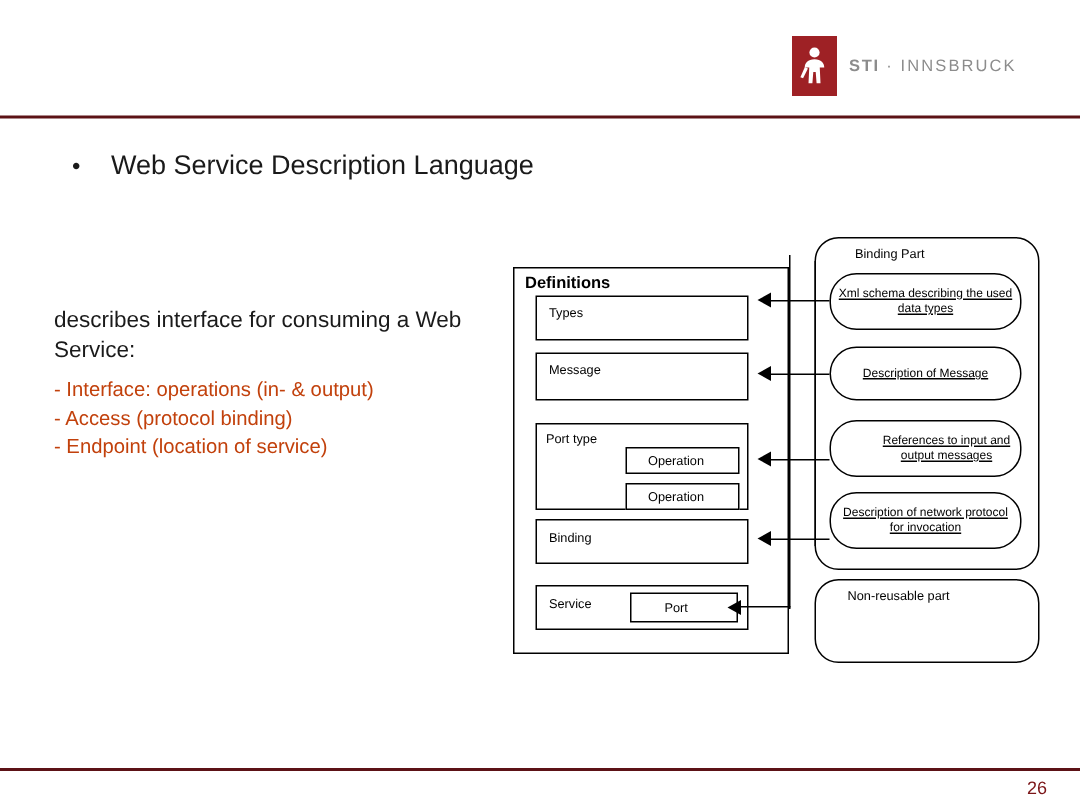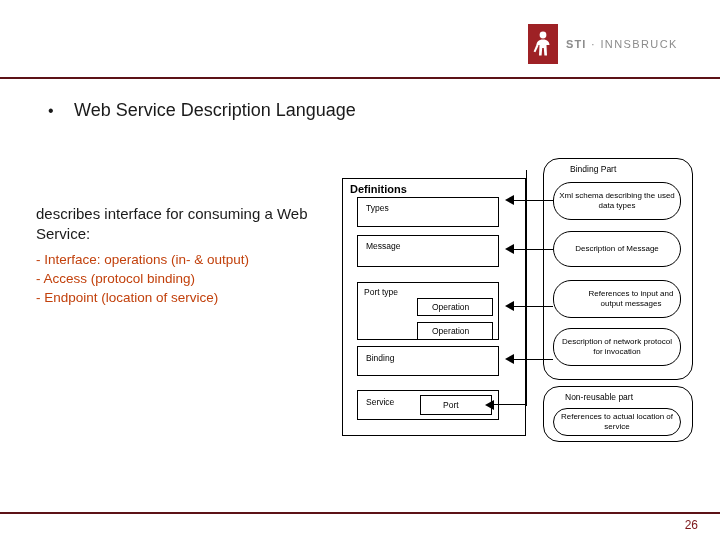--- a/index.html
+++ b/index.html
@@ -168,20 +168,21 @@
     border-radius: 18px;
     background: #fff;
     display: flex;
     align-items: center;
     justify-content: center;
     text-align: center;
     font-size: 8px;
     line-height: 10.5px;
     color: #000;
     padding: 0 4px;
+    text-decoration: underline;
   }
   #rb-xml     { left: 223px; top: 32px;  width: 128px; height: 38px; }
   #rb-msg     { left: 223px; top: 81px;  width: 128px; height: 36px; }
   #rb-refio   { left: 223px; top: 130px; width: 128px; height: 38px; padding-left: 32px; }
   #rb-netproto{ left: 223px; top: 178px; width: 128px; height: 38px; }
   #rb-loc     { left: 223px; top: 258px; width: 128px; height: 28px; }
 
   
   .conn {
     position: absolute;
@@ -272,21 +273,20 @@
   <div class="dgm group-box" id="grp-reusable"></div>
   <div class="inner-label" id="lbl-reusable">Binding Part</div>
 
   <div class="dgm group-box" id="grp-nonreuse"></div>
   <div class="inner-label" id="lbl-nonreuse">Non-reusable part</div>
 
   <div class="dgm rbox" id="rb-xml">Xml schema describing the used data types</div>
   <div class="dgm rbox" id="rb-msg">Description of Message</div>
   <div class="dgm rbox" id="rb-refio">References to input and output messages</div>
   <div class="dgm rbox" id="rb-netproto">Description of network protocol for invocation</div>
-  <div class="dgm rbox" id="rb-loc">References to actual location of service</div>
 
   <div class="conn conn-h" style="left:184px; top:50px; width:39px;"></div>
   <div class="arrow-left" style="left:175px; top:45px;"></div>
 
   <div class="conn conn-h" style="left:184px; top:99px; width:39px;"></div>
   <div class="arrow-left" style="left:175px; top:94px;"></div>
 
   <div class="conn conn-h" style="left:184px; top:156px; width:39px;"></div>
   <div class="arrow-left" style="left:175px; top:151px;"></div>
 

